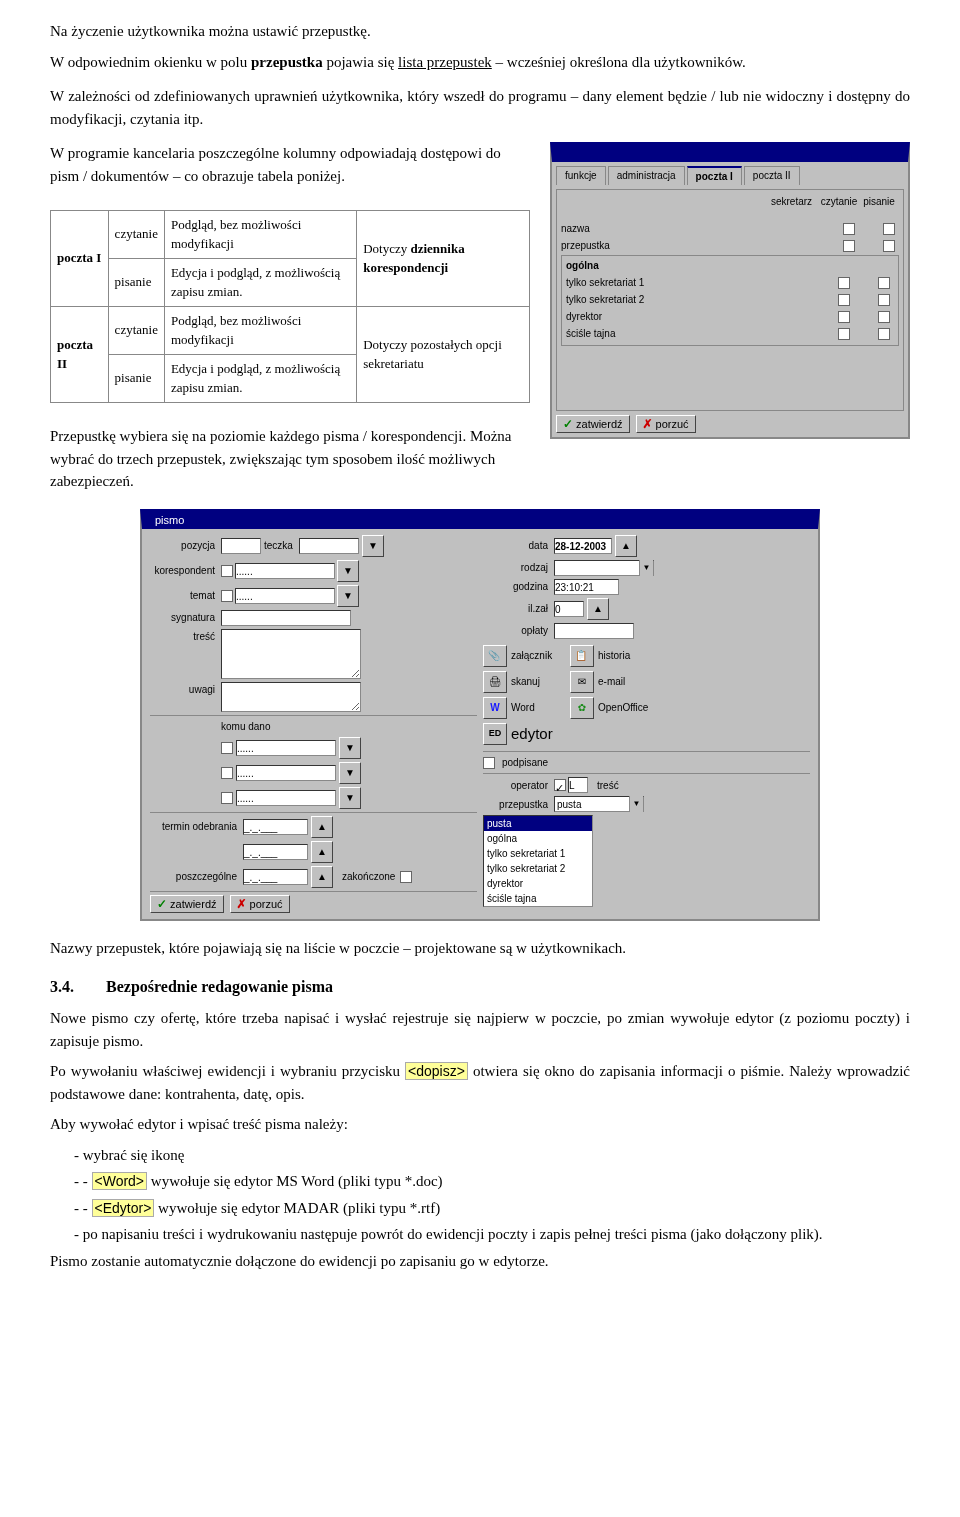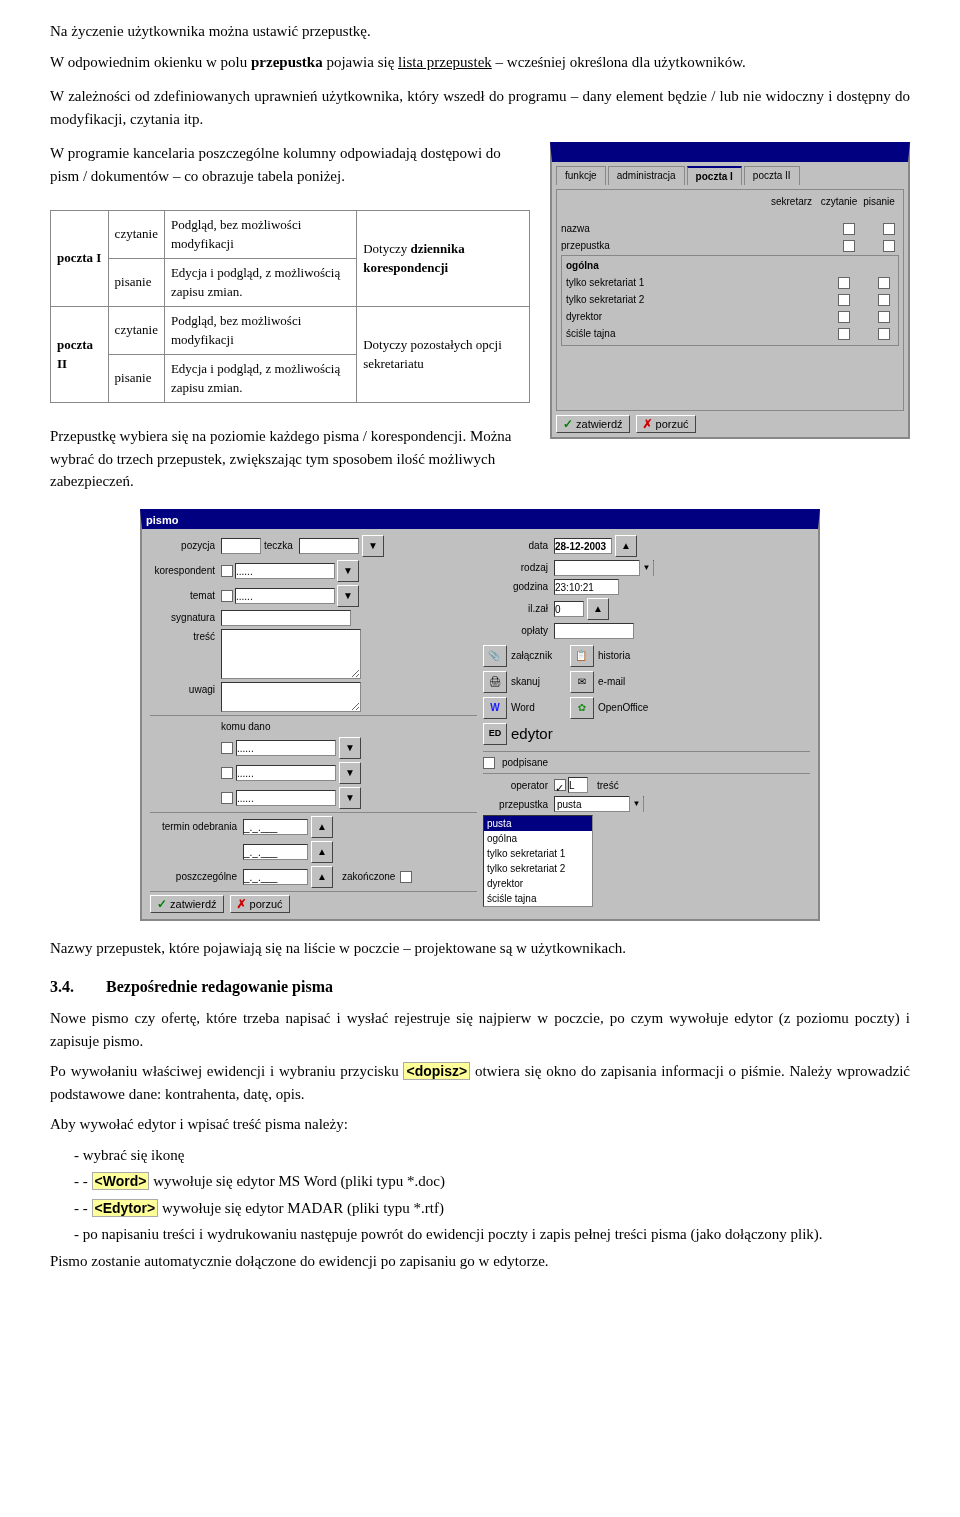--- a/index.html
+++ b/index.html
@@ -80,22 +80,22 @@
       border: 2px solid #888;
       border-top: 20px solid #000080;
       background: #c0c0c0;
       font-family: Arial, sans-serif;
       font-size: 11px;
       position: relative;
       width: 680px;
       margin: 0 auto 16px auto;
     }
     .pismo-title {
-      position: absolute; top: -17px; left: 4px;
-      color: #fff; font-size: 11px; font-weight: bold;
+      position: absolute; top: -17px; left: 13px;
+      color: #fff; font-size: 11px; font-weight: normal;
     }
     .pismo-body { padding: 6px 8px; }
     .pismo-grid { display: grid; grid-template-columns: 1fr 1fr; gap: 6px; }
     .pismo-left { }
     .pismo-right { }
     .p-row { display: flex; align-items: center; margin-bottom: 3px; gap: 3px; }
     .p-label { font-size: 10px; min-width: 68px; text-align: right; padding-right: 3px; }
     .p-input { background: #fff; border: 1px inset #888; height: 16px; font-size: 10px; }
     .p-combo { background: #fff; border: 1px inset #888; height: 16px; font-size: 10px; display: flex; align-items: center; }
     .combo-arrow { background: #c0c0c0; border-left: 1px solid #888; height: 16px; width: 14px; display: flex; align-items: center; justify-content: center; font-size: 8px; }
@@ -106,21 +106,21 @@
     .list-item.selected { background: #000080; color: #fff; }
     .divider { border-top: 1px solid #888; margin: 3px 0; }
     .btn-row { display: flex; gap: 6px; }
 
     
     .section-heading { display: flex; gap: 16px; margin: 16px 0 8px 0; }
     .section-num { font-weight: bold; font-size: 16px; min-width: 40px; }
     .section-title { font-weight: bold; font-size: 16px; }
 
     
-    .code-inline { background: #ffff99; border: 1px solid #aaa; padding: 0 2px; font-weight: bold; font-family: Arial, sans-serif; font-size: 14px; }
+    .code-inline { background: #ffff99; border: 1px solid #aaa; padding: 0 2px; font-weight: normal; font-family: Arial, sans-serif; font-size: 14px; }
 
     ul.dash-list { list-style: none; padding-left: 24px; }
     ul.dash-list li { margin-bottom: 4px; }
     ul.dash-list li::before { content: "- "; }
   </style>
 </head>
 <body>
 
 <div>
   <div class="section-text">
@@ -458,21 +458,21 @@
   <div class="section-text">
     <p>Nazwy przepustek, które pojawiają się na liście w poczcie – projektowane są w użytkownikach.</p>
   </div>
 
   <div class="section-heading">
     <span class="section-num">3.4.</span>
     <span class="section-title">Bezpośrednie redagowanie pisma</span>
   </div>
 
   <div class="section-text">
-    <p>Nowe pismo czy ofertę, które trzeba napisać i wysłać rejestruje się najpierw w poczcie, po czym wywołuje edytor (z poziomu poczty) i zapisuje pismo.</p>
+    <p>Nowe pismo czy ofertę, które trzeba napisać i wysłać rejestruje się najpierw w poczcie, po zmian wywołuje edytor (z poziomu poczty) i zapisuje pismo.</p>
     <p>
       <span>Po wywołaniu właściwej ewidencji i wybraniu przycisku </span><span class="code-inline">&lt;dopisz&gt;</span><span> otwiera się okno do zapisania informacji o piśmie. Należy wprowadzić podstawowe dane: kontrahenta, datę, opis.</span>
     </p>
     <p>Aby wywołać edytor i wpisać treść pisma należy:</p>
     <ul class="dash-list">
       <li>wybrać się ikonę</li>
       <li>
         - <span class="code-inline">&lt;Word&gt;</span><span> wywołuje się edytor MS Word (pliki typu *.doc)</span>
       </li>
       <li>

